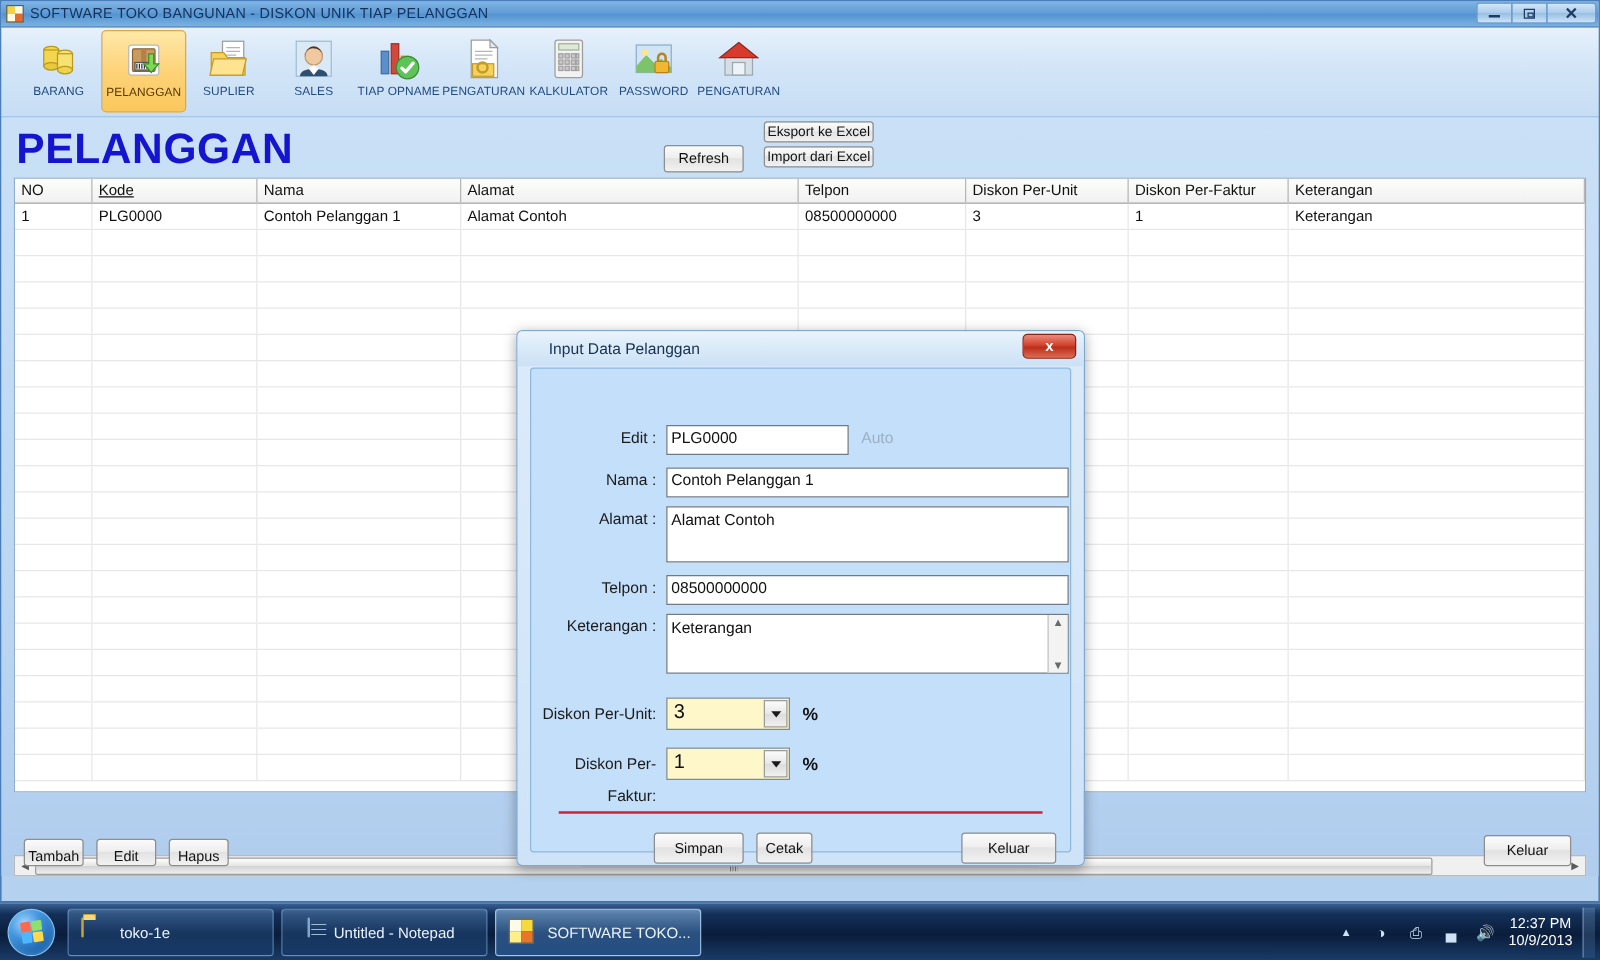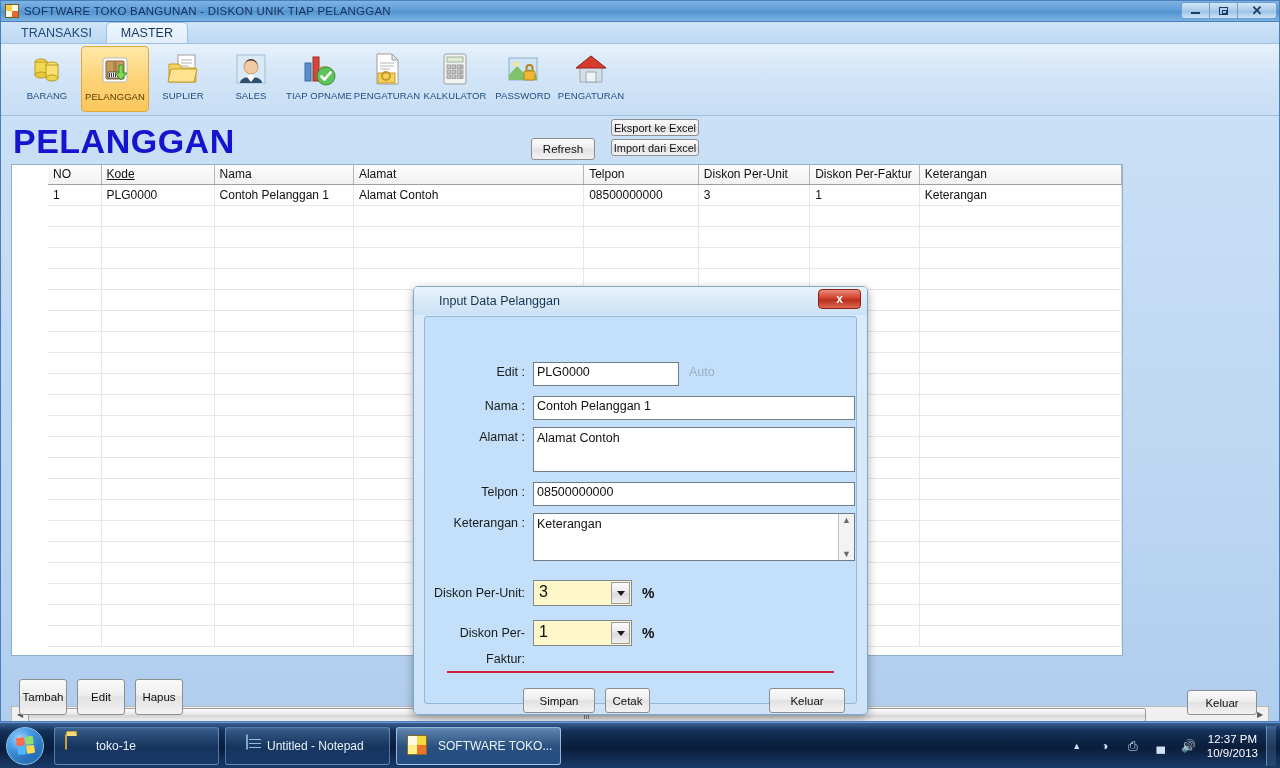--- a/index.html
+++ b/index.html
@@ -129,24 +129,23 @@
     display:inline-flex; align-items:center; justify-content:center;
     cursor: default; font-family:"Liberation Sans", sans-serif;
   }
   #btn-refresh { position:absolute; left: 530px; top: 22px; width: 64px; height: 22px; }
   #btn-export  { position:absolute; left: 610px; top: 3px;  width: 88px; height: 17px; font-size:11px;}
   #btn-import  { position:absolute; left: 610px; top: 23px; width: 88px; height: 17px; font-size:11px;}
 
   
   #grid {
     position:absolute; left: 10px; top: 48px;
-    width: 1112px; height: 492px;
+    width: 1258px; height: 492px;
     background:#fff; border:1px solid #8faed0;
     overflow:hidden;
-    padding-left:36px;
   }
   #grid-header { display:flex; height: 20px; background: linear-gradient(180deg,#fdfdfd 0%,#f1f1f1 100%); border-bottom:1px solid #a0a0a0;}
   .gh {
     border-right: 1px solid #b6b6b6;
     padding-left: 5px; line-height: 19px; font-size: 12px; color:#111;
     overflow:hidden; white-space:nowrap;
   }
   .grid-row { display:flex; height: 21px; border-bottom:1px solid #e7e7e7; }
   .gc { border-right:1px solid #e7e7e7; padding-left:5px; line-height:20px; font-size:12px; color:#111; overflow:hidden; white-space:nowrap;}
   .grid-row.empty .gc { color: transparent; }
@@ -159,21 +158,21 @@
     height: 14px; width: 1118px;
     background: linear-gradient(180deg,#fdfdfd 0%,#e4e4e4 50%,#d3d3d3 51%,#efefef 100%);
     border:1px solid #9d9d9d; border-radius:2px;
     display:flex; align-items:center; justify-content:center;
   }
   .sb-grip { width:6px; height:8px; background:
      linear-gradient(90deg,#7a7a7a 1px, transparent 1px) 0 0/2px 8px repeat-x; }
 
   
   #bottom-actions { position:absolute; left: 18px; bottom: 8px; display:flex; gap: 10px; }
-  #bottom-actions .btn { width: 48px; height: 36px; }
+  #bottom-actions .btn { width: 48px; height: 22px; align-items: flex-end; }
   #search-input {
     position:absolute; left: 464px; bottom: 8px; width: 366px; height: 24px;
     background:#fff; border:1px solid #7c7c7c;
     font-size:12px; color:#222; padding-left:4px; line-height:22px;
     font-family:"Liberation Sans",sans-serif;
   }
   #btn-keluar-main { position:absolute; right: 22px; bottom: 8px; width: 70px; height: 25px; }
 
   
   #dialog {
@@ -321,24 +320,20 @@
         </div>
       <div class="tb-btn">
           <span class="glyph-max"></span>
         </div>
       <div class="tb-btn last">
           <span class="glyph-close">✕</span>
         </div>
     </div>
   </div>
 
-  <div id="tabstrip">
-    <div class="tab">TRANSAKSI</div>
-    <div class="tab active">MASTER</div>
-  </div>
 
   <div id="ribbon">
 
     <div class="ribbon-item">
       <div class="ribbon-icon">
         <svg width="36" height="36" viewBox="0 0 36 36">
           <ellipse cx="12" cy="11" rx="6" ry="3" fill="#f2d64e" stroke="#b99a1e"></ellipse>
           <rect x="6" y="11" width="12" height="13" fill="#f2d64e" stroke="#b99a1e"></rect>
           <ellipse cx="12" cy="24" rx="6" ry="3" fill="#e8c93c" stroke="#b99a1e"></ellipse>
           <ellipse cx="23" cy="14" rx="6" ry="3" fill="#f7e272" stroke="#b99a1e"></ellipse>

